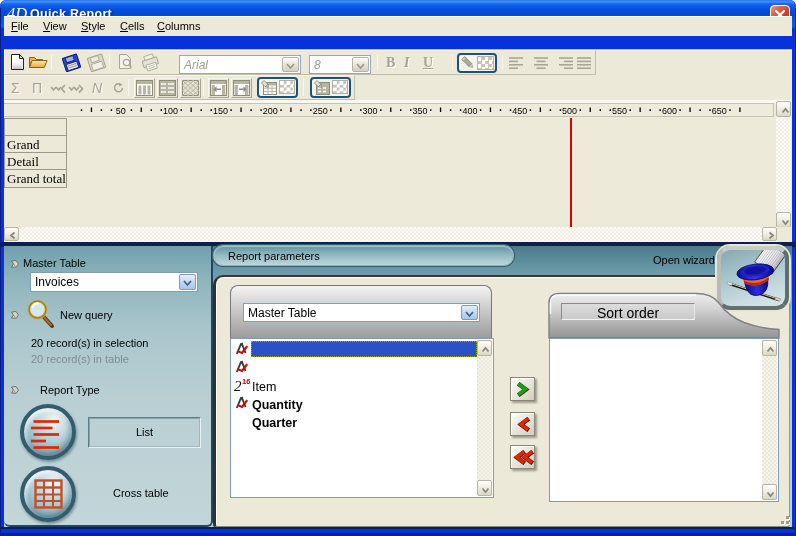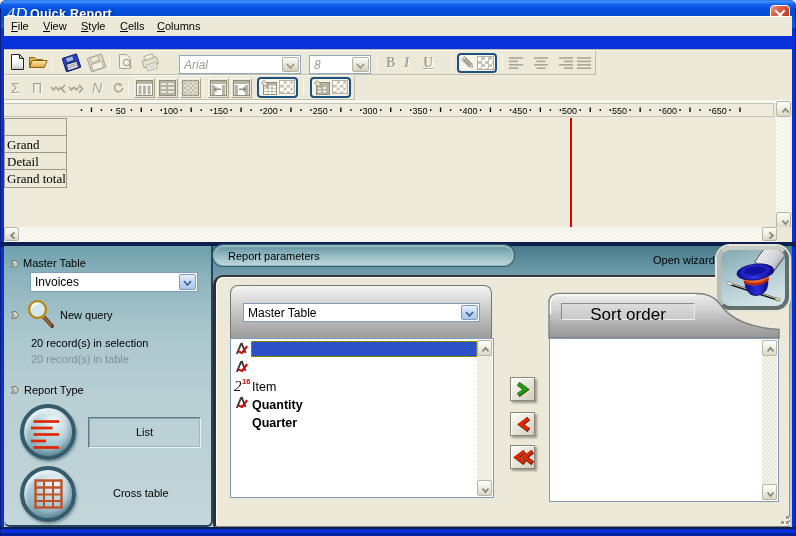--- a/index.html
+++ b/index.html
@@ -104,21 +104,21 @@
 
 .arrbtn { position:absolute; left:510px; width:25px; height:24px;
   background:linear-gradient(135deg,#ffffff,#eceadf 40%,#d2cec0 100%);
   border:1px solid #8a8778; box-shadow:2px 2px 2px rgba(60,60,50,0.45), inset 1px 1px 0 #fff; }
 
 
 #sorttab { left:546px; top:292px; }
 #sortbox { left:561px; top:303px; width:134px; height:17px;
   background:linear-gradient(180deg,#dcdcdc,#cacaca);
   border:1px solid #8a8a8a; border-right-color:#e8e8e8; border-bottom-color:#f2f2f2;
-  font-size:17px; color:#000; text-align:center; padding-top:1px; }
+  font-size:14px; color:#000; text-align:center; padding-top:1px; }
 #slist { left:549px; top:338px; width:230px; height:164px; background:#fff; border:1px solid #7f9db9; }
 #sscroll { position:absolute; right:1px; top:1px; width:15px; bottom:1px; background:conic-gradient(#f5f4ec 25%, #ebe8da 0 50%, #f5f4ec 0 75%, #ebe8da 0); background-size:4px 4px; }
 
 
 #wizbtn { left:717px; top:246px; width:72px; height:64px; border-radius:13px; overflow:hidden;
   background:linear-gradient(160deg,#86a8b2 0%,#a5c3ca 35%,#c9dcdf 75%,#d8e7e9 100%);
   border:4px solid; border-color:#c8cdc6 #5e6e72 #61716f #b6bdb8; box-shadow:0 0 0 2px #e8e5d6; }
 
 
 .grip { position:absolute; width:3px; height:3px; background:#9d9a8a; box-shadow:1px 1px 0 #fff; }
@@ -574,21 +574,21 @@
   <svg class="abs" style="left:26px;top:299px" width="30" height="30" viewBox="0 0 30 30">
     <line x1="17" y1="17" x2="26" y2="27" stroke="#5e3214" stroke-width="4" stroke-linecap="round"></line>
     <line x1="17" y1="17" x2="25" y2="26" stroke="#a06a38" stroke-width="2" stroke-linecap="round"></line>
     <circle cx="11.5" cy="10.5" r="8.5" fill="#d5e8ee" stroke="#caa43c" stroke-width="2.6"></circle>
     <circle cx="11.5" cy="10.5" r="8.5" fill="none" stroke="#806614" stroke-width="0.8"></circle>
     <path d="M6.5 8 Q8 4.5 12 4.5" fill="none" stroke="#fff" stroke-width="2" stroke-linecap="round"></path>
   </svg>
   <div class="lbl" style="left:60px;top:309px">New query</div>
   <div class="lbl" style="left:31px;top:337px">20 record(s) in selection</div>
   <div class="graylbl" style="left:31px;top:353px">20 record(s) in table</div>
-  <div class="lbl" style="left:24px;top:384px">Report Type</div>
+  <div class="lbl" style="left:40px;top:384px">Report Type</div>
 
   <div class="circbtn" style="left:20px;top:404px"></div>
   <svg class="abs" style="left:31px;top:419px" width="30" height="30" viewBox="0 0 30 30">
     <g stroke="#e02800" stroke-width="2.7">
       <line x1="2.5" y1="2.5" x2="28" y2="2.5"></line>
       <line x1="0" y1="9" x2="21.5" y2="9"></line>
       <line x1="2.5" y1="15.5" x2="28" y2="15.5"></line>
       <line x1="0" y1="22" x2="15" y2="22"></line>
       <line x1="2.5" y1="28.5" x2="28" y2="28.5"></line>
     </g>

